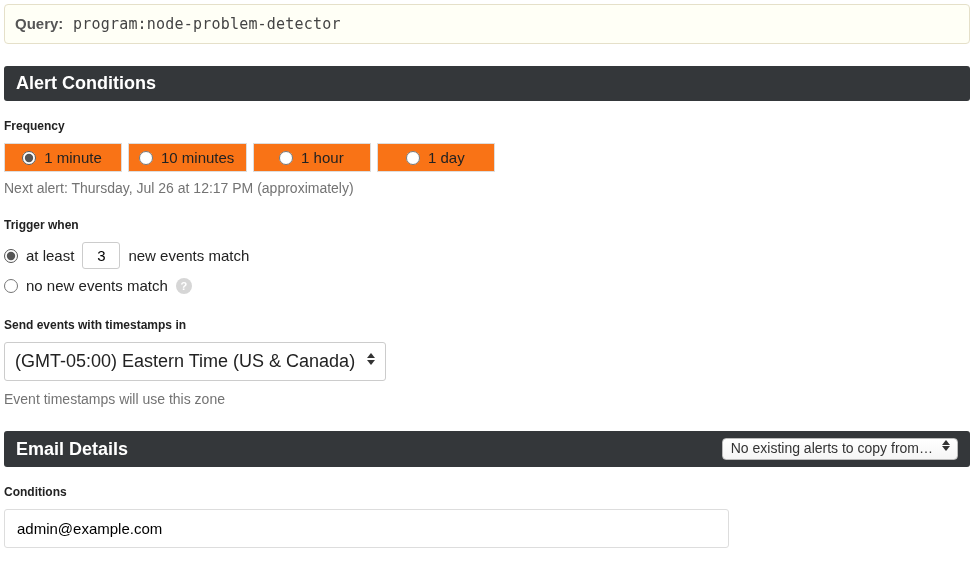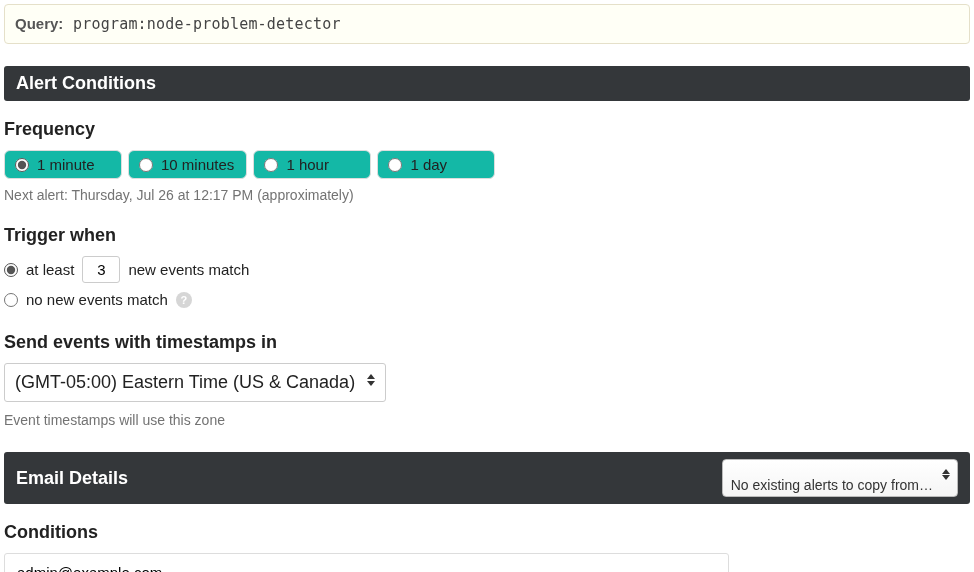--- a/index.html
+++ b/index.html
@@ -54,21 +54,21 @@
     align-items: center;
     justify-content: space-between;
   }
   .section-bar .copy-select {
     font-weight: 400;
     font-size: 14px;
     background: linear-gradient(#fff,#f5f5f5);
     color: #333;
     border: 1px solid #bbb;
     border-radius: 4px;
-    padding: 17px 24px 3px 8px;
+    padding: 1px 24px 3px 8px;
     position: relative;
     cursor: pointer;
     min-width: 228px;
     text-align: center;
   }
   .section-bar .copy-select::after {
     content: "";
     position: absolute;
     right: 7px; top: 50%;
     width: 0; height: 0;
@@ -81,40 +81,41 @@
     content: "";
     position: absolute;
     right: 7px; top: 50%;
     width: 0; height: 0;
     border-left: 4px solid transparent;
     border-right: 4px solid transparent;
     border-bottom: 5px solid #333;
     transform: translateY(-9px);
   }
   h3.subhead {
-    font-size: 18px;
+    font-size: 12px;
     font-weight: 700;
     margin: 0 0 10px 0;
   }
   .radio-row {
     display: flex;
     gap: 6px;
     margin-bottom: 8px;
   }
   .radio-pill {
     border: 1px solid #ddd;
-    border-radius: 6px;
+    border-radius: 0;
     padding: 5px 12px 5px 10px;
     display: flex;
     align-items: center;
     gap: 8px;
     min-width: 118px;
     font-size: 15px;
     cursor: pointer;
-    background: #14b8a6;
+    background: #f97316;
+    justify-content: center;
   }
   input[type=radio] {
     width: 14px; height: 14px;
     margin: 0;
     accent-color: #555;
   }
   .note {
     font-size: 14px;
     color: #737373;
     margin-bottom: 22px;

